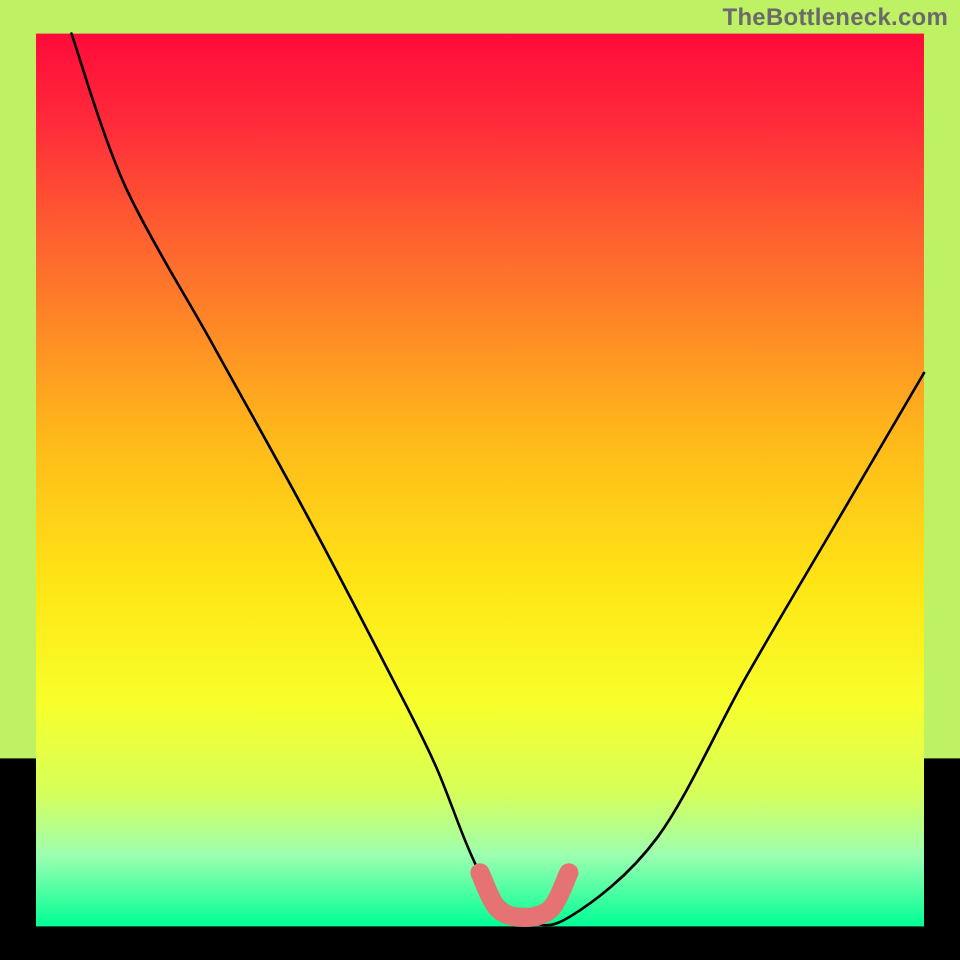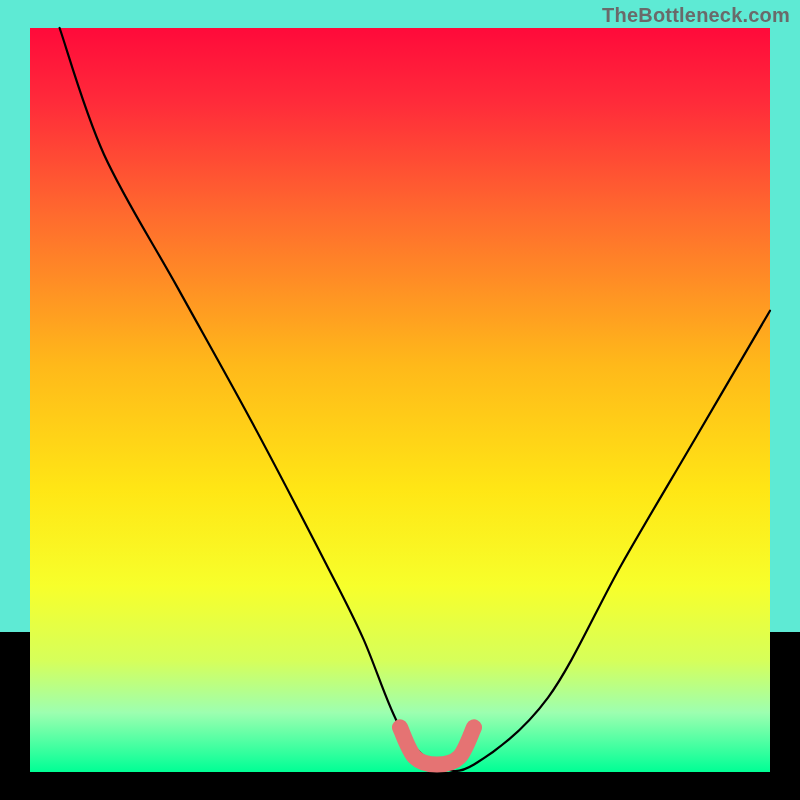--- a/index.html
+++ b/index.html
@@ -8,21 +8,21 @@
     width: 800px;
     height: 800px;
     background: #000;
     overflow: hidden;
     font-family: Arial, Helvetica, sans-serif;
   }
   .stage {
     position: relative;
     width: 800px;
     height: 632px;
-    background: #5eead4;
+    background: #bef264;
   }
   .watermark {
     position: absolute;
     top: 4px;
     right: 10px;
     color: #6a6a6a;
     font-size: 20px;
     font-weight: 600;
     letter-spacing: 0.2px;
     z-index: 5;

